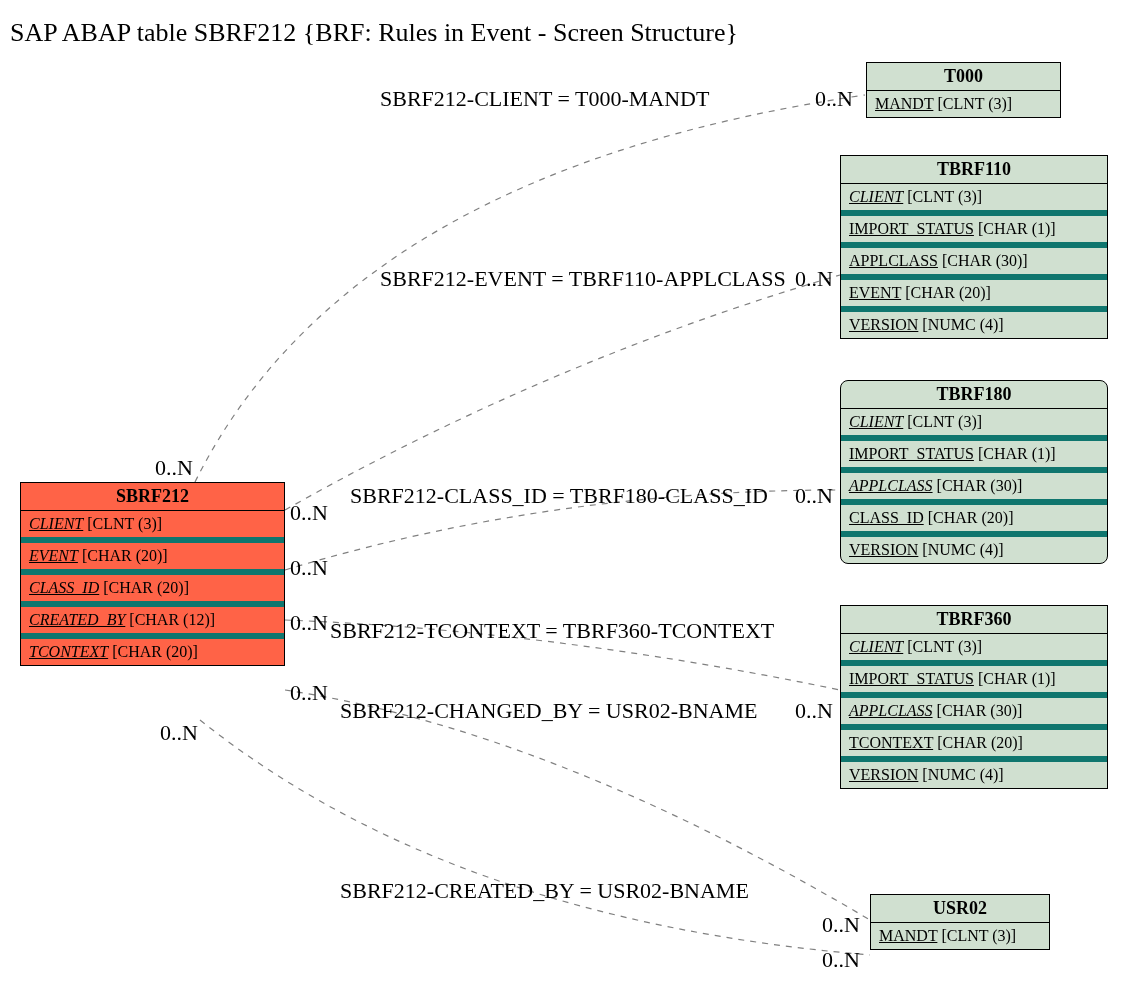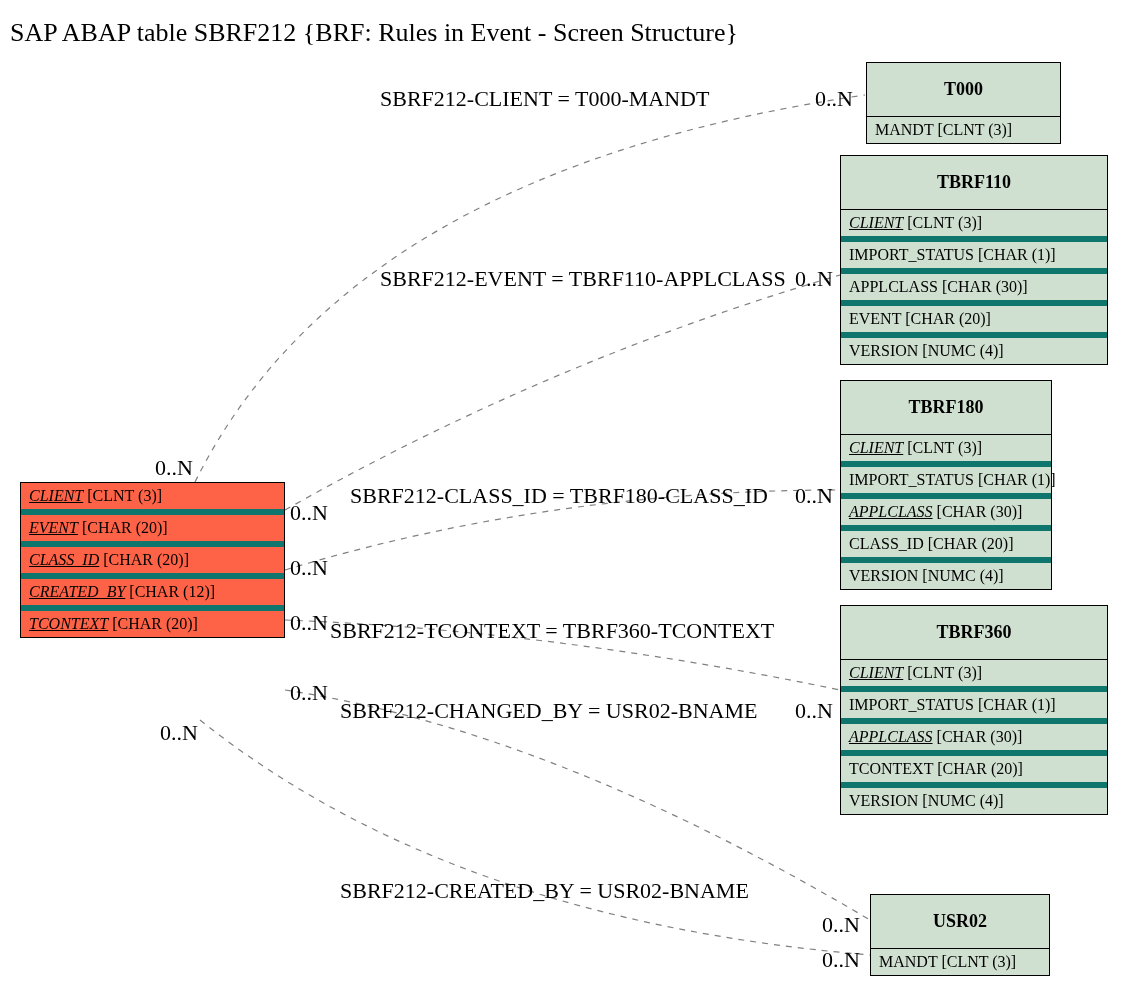--- a/index.html
+++ b/index.html
@@ -22,38 +22,39 @@
     border: 1px solid #000;
     background: #d0e0d0;
     box-sizing: border-box;
   }
   .entity.primary {
     background: #ff6347;
   }
   .entity-header {
     font-weight: bold;
     text-align: center;
-    padding: 16px 8px;
+    padding: 3px 8px;
     border-bottom: 1px solid #000;
     font-size: 18px;
   }
   .entity-row {
     padding: 4px 8px;
     border-bottom: 6px solid #0f766e;
     font-size: 16px;
     white-space: nowrap;
   }
   .entity-row:last-child {
     border-bottom: none;
   }
   .fk {
     font-style: italic;
     text-decoration: underline;
   }
   .pk {
+    text-decoration: underline;
   }
   .label {
     position: absolute;
     font-size: 22px;
     color: #000;
     white-space: nowrap;
   }
   svg.connectors {
     position: absolute;
     top: 0;
@@ -77,20 +78,21 @@
   <path d="M 285 510 Q 550 360 840 275"></path>
   <path d="M 285 570 Q 550 490 840 490"></path>
   <path d="M 285 620 Q 550 630 840 690"></path>
   <path d="M 285 690 Q 550 730 870 920"></path>
   <path d="M 200 720 Q 450 920 870 955"></path>
 </svg>
 
 <div class="title" style="left:10px; top:10px;margin-top:8px;">SAP ABAP table SBRF212 {BRF: Rules in Event - Screen Structure}</div>
 
 <div class="entity primary" style="left:20px; top:482px; width:265px;">
+  <div class="entity-header">SBRF212</div>
   <div class="entity-row"><span class="fk">CLIENT</span> <span>[CLNT (3)]</span></div>
   <div class="entity-row"><span class="fk">EVENT</span> <span>[CHAR (20)]</span></div>
   <div class="entity-row"><span class="fk">CLASS_ID</span> <span>[CHAR (20)]</span></div>
   <div class="entity-row"><span class="fk">CREATED_BY</span> <span>[CHAR (12)]</span></div>
   <div class="entity-row"><span class="fk">TCONTEXT</span> <span>[CHAR (20)]</span></div>
 </div>
 
 <div class="entity" style="left:866px; top:62px; width:195px;">
   <div class="entity-header">T000</div>
   <div class="entity-row"><span class="pk">MANDT</span> <span>[CLNT (3)]</span></div>
@@ -98,21 +100,21 @@
 
 <div class="entity" style="left:840px; top:155px; width:268px;">
   <div class="entity-header">TBRF110</div>
   <div class="entity-row"><span class="fk pk">CLIENT</span> <span>[CLNT (3)]</span></div>
   <div class="entity-row"><span class="pk">IMPORT_STATUS</span> <span>[CHAR (1)]</span></div>
   <div class="entity-row"><span class="pk">APPLCLASS</span> <span>[CHAR (30)]</span></div>
   <div class="entity-row"><span class="pk">EVENT</span> <span>[CHAR (20)]</span></div>
   <div class="entity-row"><span class="pk">VERSION</span> <span>[NUMC (4)]</span></div>
 </div>
 
-<div class="entity" style="left:840px; top:380px; width:212px;">
+<div class="entity" style="left:840px; top:380px; width:268px;border-radius:8px;">
   <div class="entity-header">TBRF180</div>
   <div class="entity-row"><span class="fk pk">CLIENT</span> <span>[CLNT (3)]</span></div>
   <div class="entity-row"><span class="pk">IMPORT_STATUS</span> <span>[CHAR (1)]</span></div>
   <div class="entity-row"><span class="fk pk">APPLCLASS</span> <span>[CHAR (30)]</span></div>
   <div class="entity-row"><span class="pk">CLASS_ID</span> <span>[CHAR (20)]</span></div>
   <div class="entity-row"><span class="pk">VERSION</span> <span>[NUMC (4)]</span></div>
 </div>
 
 <div class="entity" style="left:840px; top:605px; width:268px;">
   <div class="entity-header">TBRF360</div>

